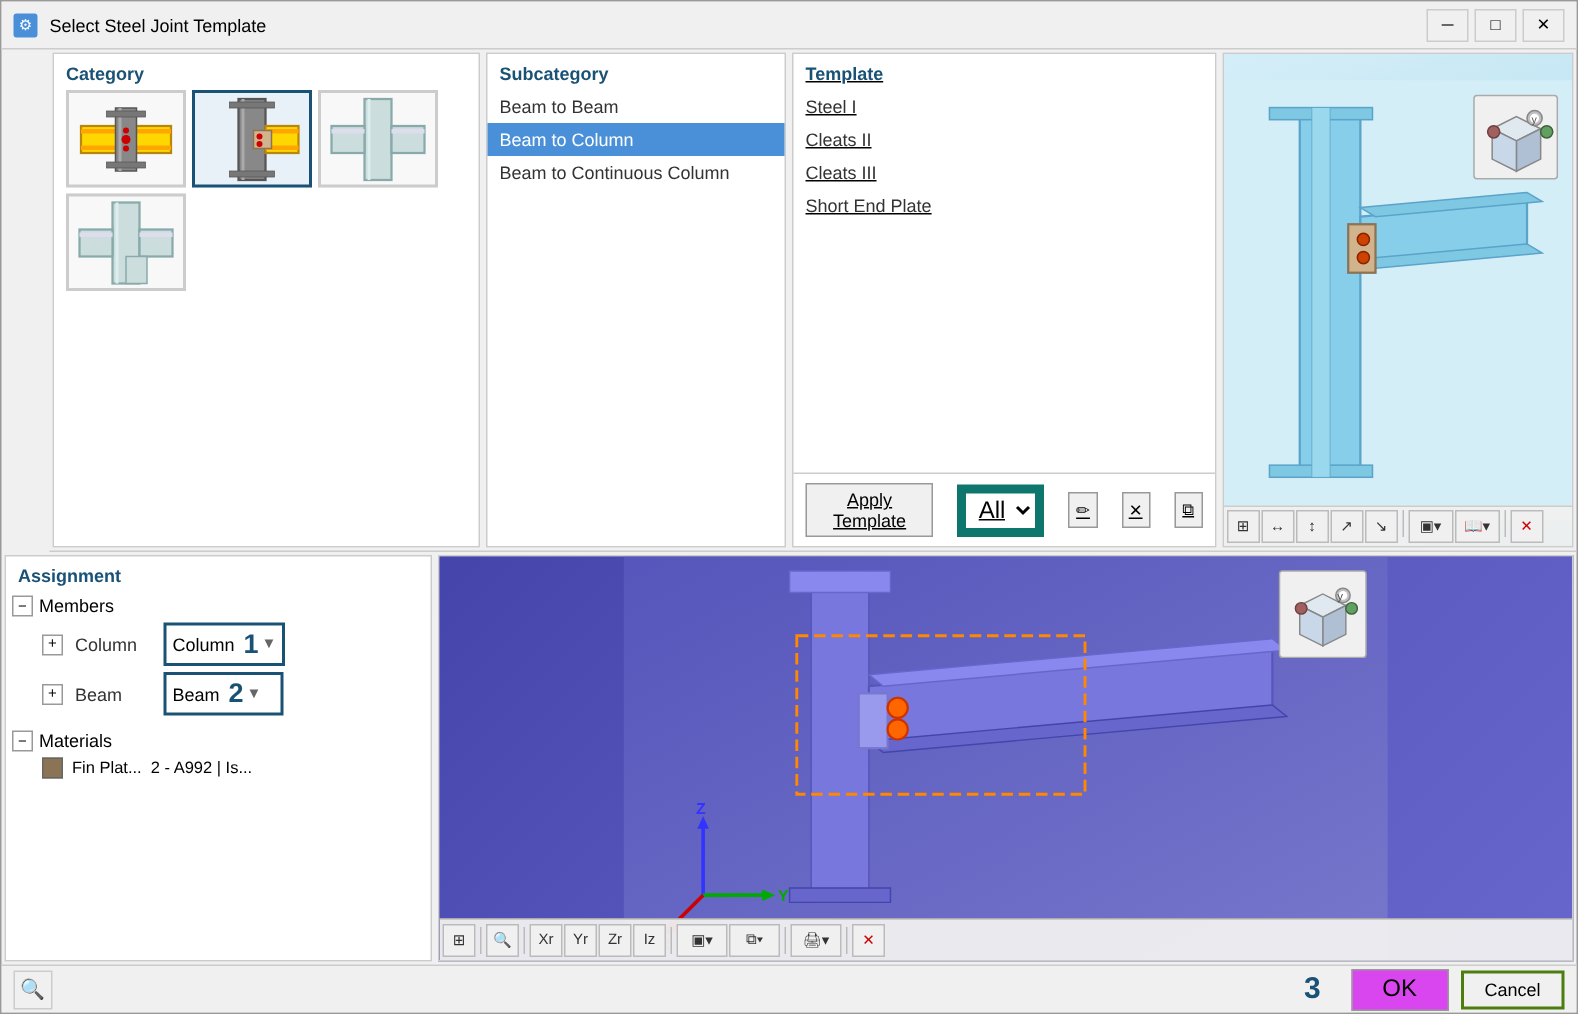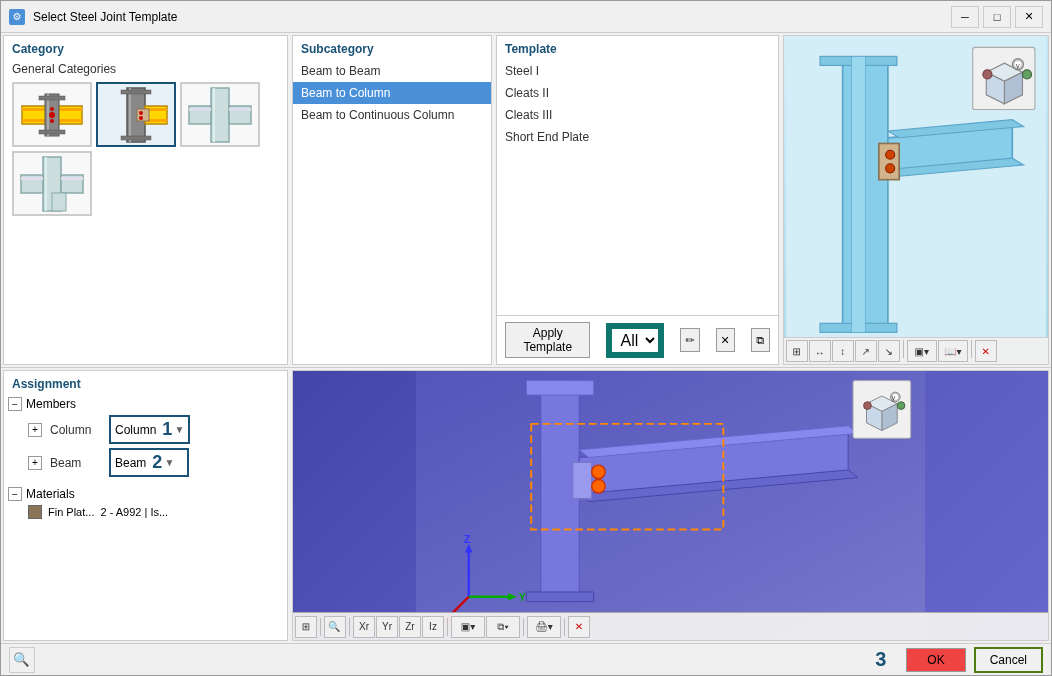--- a/index.html
+++ b/index.html
@@ -64,20 +64,21 @@
       display: flex;
       flex-direction: column;
       flex: 1;
       overflow: hidden;
     }
     
     .top-section {
       display: flex;
       height: 335px;
       border-bottom: 1px solid #ccc;
+      margin-left: 32px;
     }
     
     .bottom-section {
       display: flex;
       flex: 1;
     }
     
     .panel {
       border: 1px solid #ccc;
       background: white;
@@ -164,20 +165,21 @@
     }
     .template-item.selected { background: #4a90d9; color: white; }
     
     .template-panel-inner {
       flex: 1;
       border: 1px solid #ccc;
       background: white;
       margin: 2px;
       display: flex;
       flex-direction: column;
+      text-decoration: underline;
     }
     
     .apply-btn {
       background: #f0f0f0;
       border: 1px solid #999;
       padding: 3px 10px;
       cursor: pointer;
       font-size: 12px;
     }
     
@@ -335,25 +337,25 @@
       align-items: center;
     }
     
     .footer-right {
       display: flex;
       align-items: center;
       gap: 8px;
     }
     
     .ok-btn {
-      background: #ef4444;
+      background: #d946ef;
       border: 1px solid #999;
       padding: 4px 20px;
       cursor: pointer;
-      font-size: 12px;
+      font-size: 16px;
     }
     
     .cancel-btn {
       background: #f0f0f0;
       border: 2px solid #4d7c0f;
       padding: 4px 14px;
       cursor: pointer;
       font-size: 12px;
     }
     
@@ -422,21 +424,20 @@
       <button class="title-btn close">✕</button>
     </div>
   </div>
 
   <div class="main-content">
 
     <div class="top-section">
 
       <div class="panel category-panel">
         <div class="panel-header">Category</div>
-        <div class="general-categories-label">General Categories</div>
         <div class="category-grid">
 
           <div class="category-item">
             <svg class="joint-svg" viewBox="0 0 70 58">
               <rect x="5" y="20" width="60" height="18" fill="#FFD700" stroke="#B8860B" stroke-width="1.5"></rect>
               <rect x="5" y="22" width="60" height="3" fill="#FFA500"></rect>
               <rect x="5" y="33" width="60" height="3" fill="#FFA500"></rect>
               <rect x="28" y="8" width="14" height="42" fill="#888" stroke="#555" stroke-width="1"></rect>
               <rect x="30" y="8" width="2" height="42" fill="#aaa"></rect>
               <rect x="22" y="10" width="26" height="4" fill="#777" stroke="#555" stroke-width="0.5"></rect>

